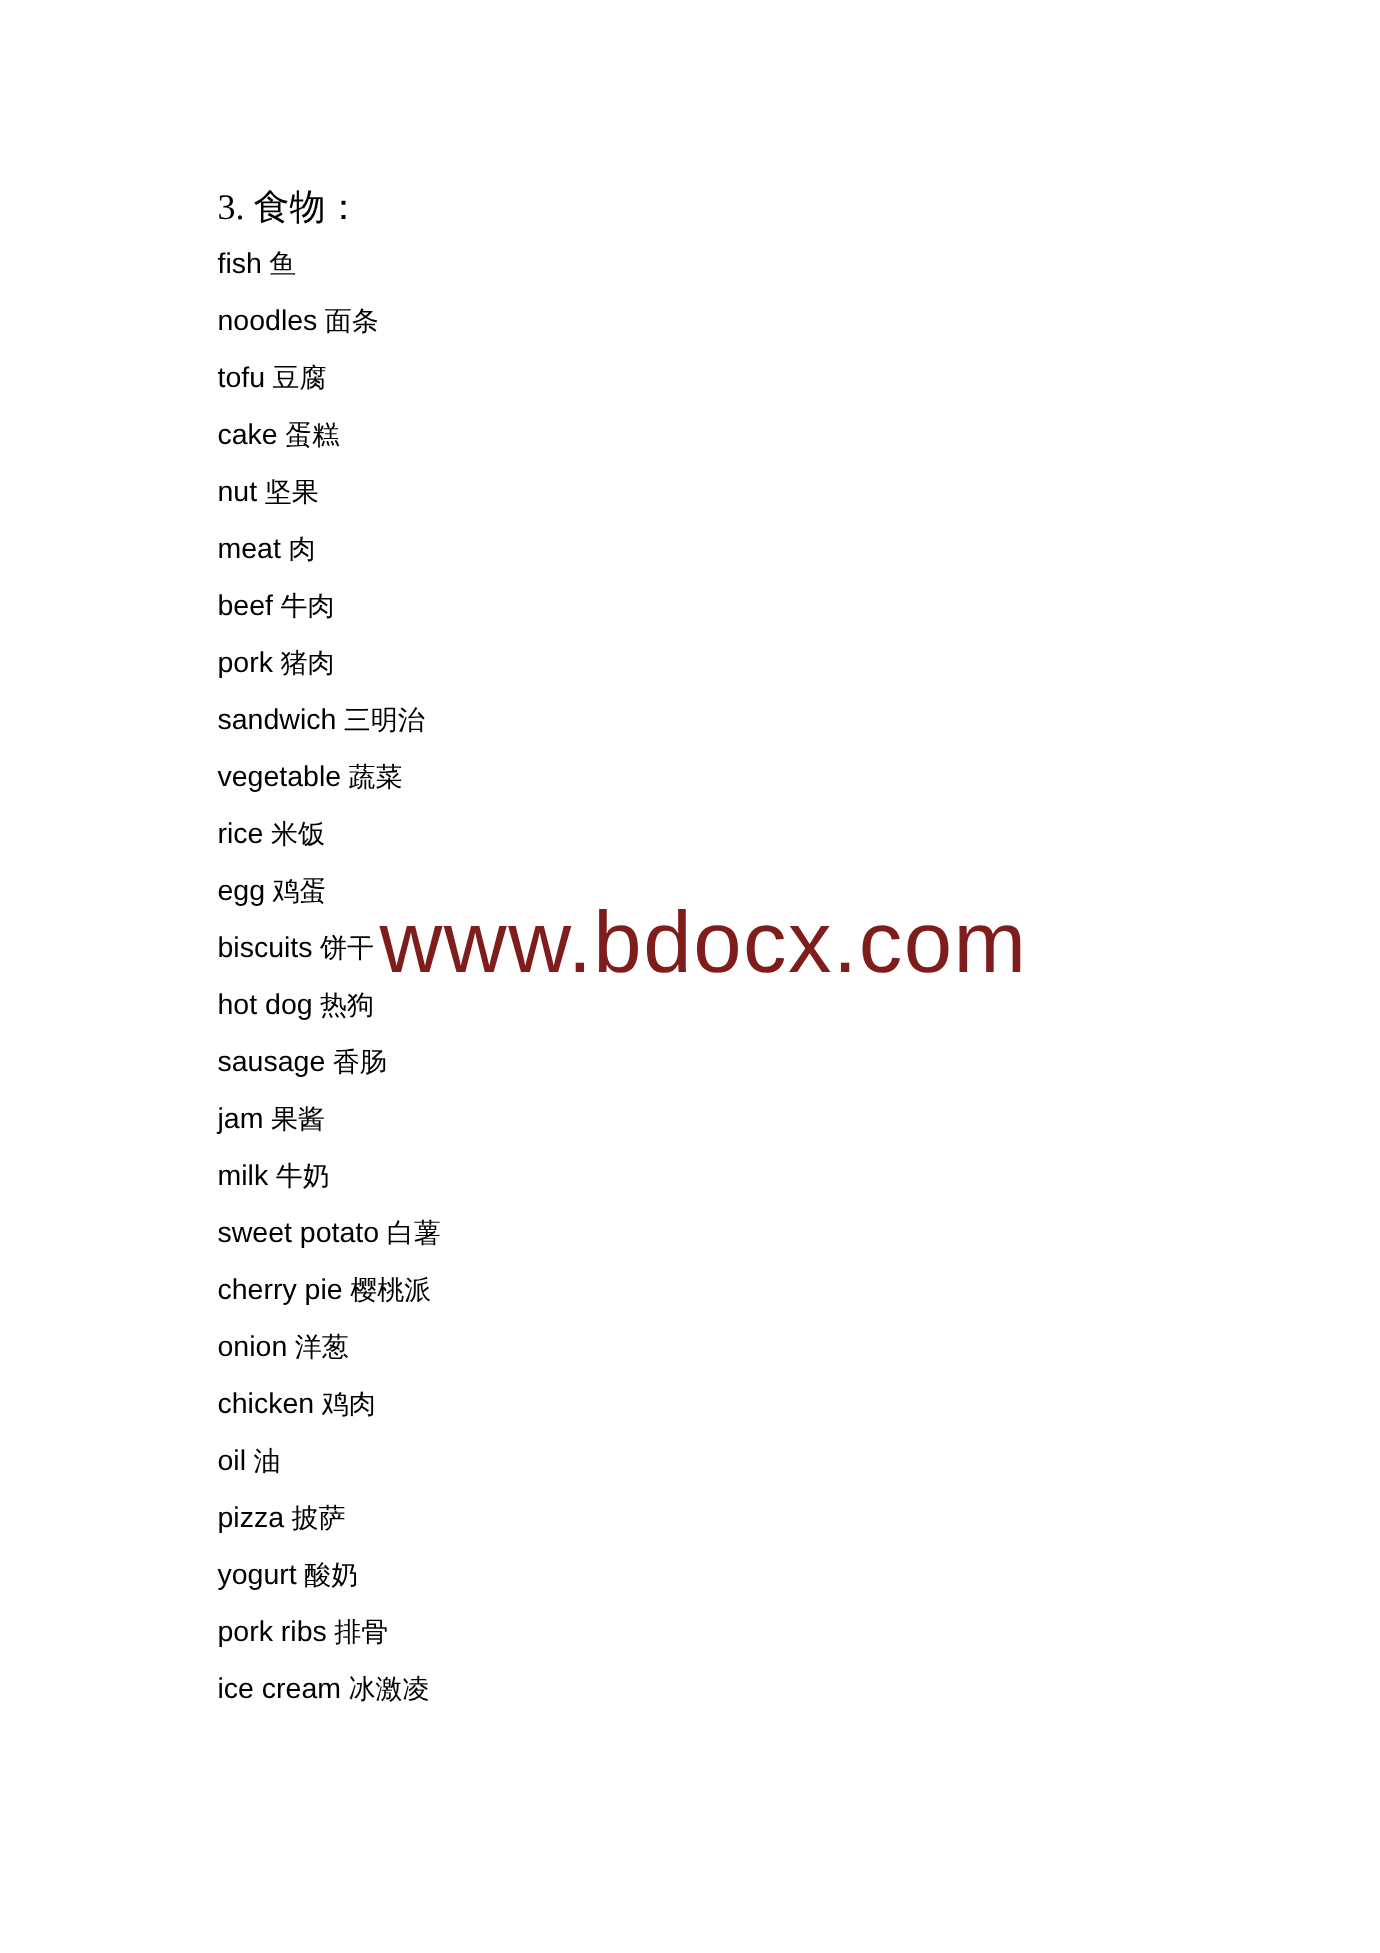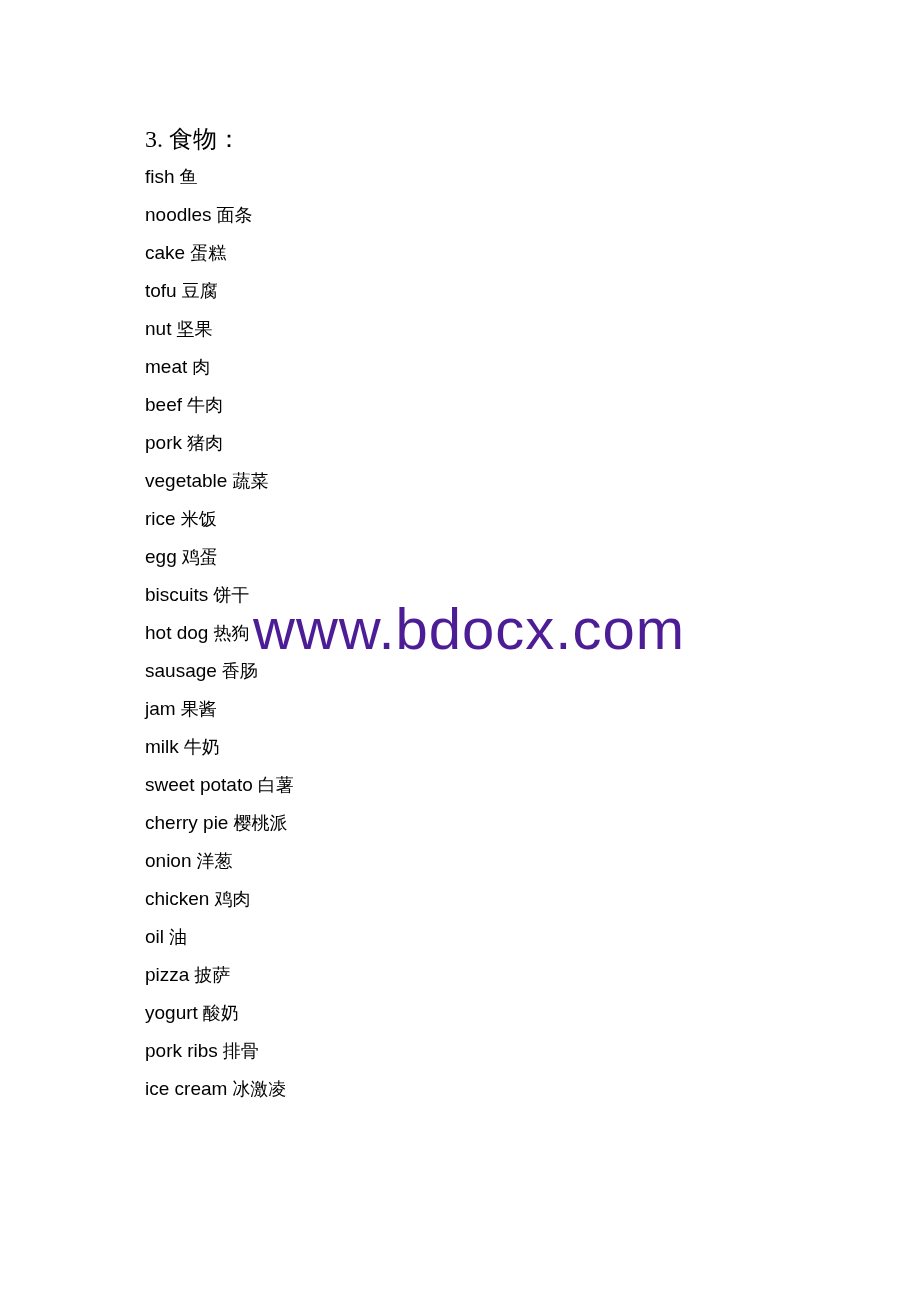--- a/index.html
+++ b/index.html
@@ -18,21 +18,21 @@
   }
   
   .watermark {
     position: absolute;
     left: 253px;
     top: 600px;
     font-family: "Liberation Sans", "DejaVu Sans", sans-serif;
     font-size: 58px;
     line-height: 1;
     letter-spacing: 1px;
-    color: #4c1d95;
+    color: #7f1d1d;
     white-space: nowrap;
     user-select: none;
     pointer-events: none;
     z-index: 5;
   }
   .content {
     position: absolute;
     left: 145px;
     top: 108px;
     width: 700px;
@@ -70,26 +70,27 @@
 
   <div class="watermark">www.bdocx.com</div>
 
   <div class="content">
 
     <p class="heading">3. 食物：</p>
 
     <ul class="vocab-list">
         <li class="vocab-item"><span class="term">fish</span><span class="gloss">鱼</span></li>
         <li class="vocab-item"><span class="term">noodles</span><span class="gloss">面条</span></li>
+        <li class="vocab-item"><span class="term">tofu</span><span class="gloss">豆腐</span></li>
         <li class="vocab-item"><span class="term">cake</span><span class="gloss">蛋糕</span></li>
-        <li class="vocab-item"><span class="term">tofu</span><span class="gloss">豆腐</span></li>
         <li class="vocab-item"><span class="term">nut</span><span class="gloss">坚果</span></li>
         <li class="vocab-item"><span class="term">meat</span><span class="gloss">肉</span></li>
         <li class="vocab-item"><span class="term">beef</span><span class="gloss">牛肉</span></li>
         <li class="vocab-item"><span class="term">pork</span><span class="gloss">猪肉</span></li>
+        <li class="vocab-item"><span class="term">sandwich</span><span class="gloss">三明治</span></li>
         <li class="vocab-item"><span class="term">vegetable</span><span class="gloss">蔬菜</span></li>
         <li class="vocab-item"><span class="term">rice</span><span class="gloss">米饭</span></li>
         <li class="vocab-item"><span class="term">egg</span><span class="gloss">鸡蛋</span></li>
         <li class="vocab-item"><span class="term">biscuits</span><span class="gloss">饼干</span></li>
         <li class="vocab-item"><span class="term">hot dog</span><span class="gloss">热狗</span></li>
         <li class="vocab-item"><span class="term">sausage</span><span class="gloss">香肠</span></li>
         <li class="vocab-item"><span class="term">jam</span><span class="gloss">果酱</span></li>
         <li class="vocab-item"><span class="term">milk</span><span class="gloss">牛奶</span></li>
         <li class="vocab-item"><span class="term">sweet potato</span><span class="gloss">白薯</span></li>
         <li class="vocab-item"><span class="term">cherry pie</span><span class="gloss">樱桃派</span></li>

